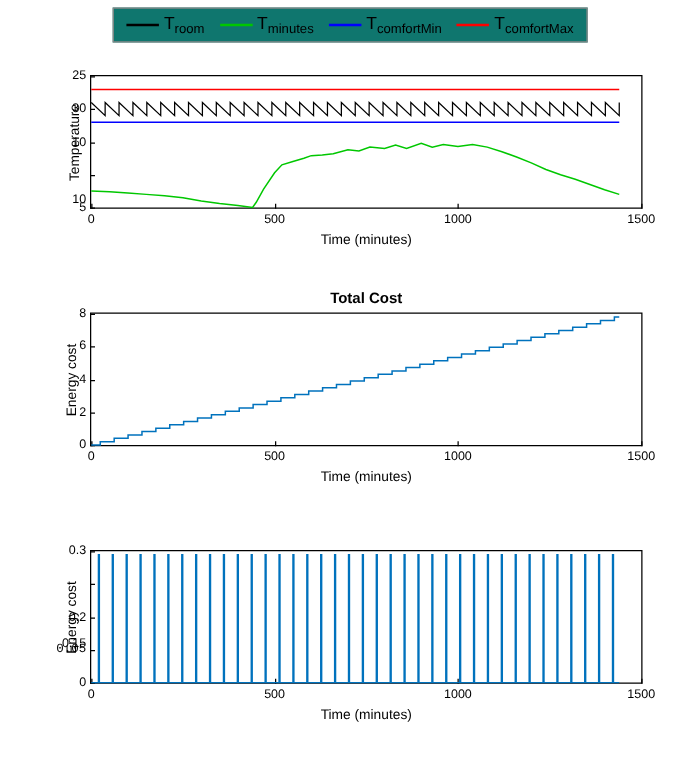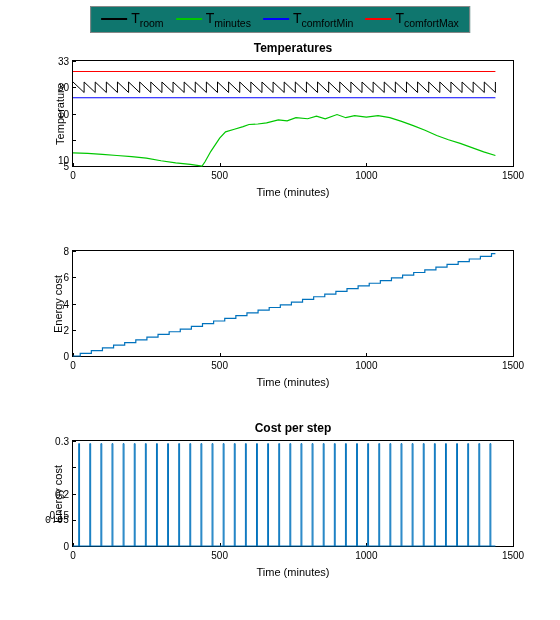--- a/index.html
+++ b/index.html
@@ -109,49 +109,49 @@
         <div class="swatch" style="background: rgb(0, 0, 255);"></div>
         <span>T<sub>comfortMin</sub></span>
       </div>
       <div class="legend-item">
         <div class="swatch" style="background: rgb(255, 0, 0);"></div>
         <span>T<sub>comfortMax</sub></span>
       </div>
     </div>
 
 <div class="axes" style="left: 72px; top: 60px; width: 440px; height: 105px;">
-      <div class="title">Temperatures</div>
       <div class="ylabel">Temperature</div>
       <div class="xlabel">Time (minutes)</div>
       <div class="tick-y" style="top: 105px;">5</div>
       <div class="tickmark-y" style="top: 105px;"></div>
       <div class="tick-y" style="top: 78.75px; margin-top: 20px;">10</div>
       <div class="tickmark-y" style="top: 78.75px;"></div>
       <div class="tick-y" style="top: 52.5px;">10</div>
       <div class="tickmark-y" style="top: 52.5px;"></div>
       <div class="tick-y" style="top: 26.25px;">30</div>
       <div class="tickmark-y" style="top: 26.25px;"></div>
-      <div class="tick-y" style="top: 0px;">33</div>
+      <div class="tick-y" style="top: 0px;">25</div>
       <div class="tickmark-y" style="top: 0px;"></div>
       <div class="tick-x" style="left: 0px;">0</div>
       <div class="tickmark-x" style="left: 0px;"></div>
       <div class="tick-x" style="left: 146.667px;">500</div>
       <div class="tickmark-x" style="left: 146.667px;"></div>
       <div class="tick-x" style="left: 293.333px;">1000</div>
       <div class="tickmark-x" style="left: 293.333px;"></div>
       <div class="tick-x" style="left: 440px;">1500</div>
       <div class="tickmark-x" style="left: 440px;"></div>
       <svg>
         <path d="M0 21 L11.115496140350878 31.5 L11.11578947368421 21 L11.11578947368421 21 L22.231285614035087 31.5 L22.23157894736842 21 L22.23157894736842 21 L33.3470750877193 31.5 L33.34736842105263 21 L33.34736842105263 21 L44.46286456140351 31.5 L44.46315789473684 21 L44.46315789473684 21 L55.578654035087716 31.5 L55.57894736842104 21 L55.57894736842104 21 L66.69444350877191 31.5 L66.69473684210526 21 L66.69473684210526 21 L77.81023298245614 31.5 L77.81052631578947 21 L77.81052631578947 21 L88.92602245614036 31.5 L88.92631578947368 21 L88.92631578947368 21 L100.04181192982456 31.5 L100.04210526315788 21 L100.04210526315788 21 L111.15760140350876 31.5 L111.15789473684208 21 L111.15789473684208 21 L122.27339087719298 31.5 L122.27368421052631 21 L122.27368421052631 21 L133.38918035087718 31.5 L133.38947368421051 21 L133.38947368421051 21 L144.5049698245614 31.5 L144.50526315789475 21 L144.50526315789475 21 L155.62075929824562 31.5 L155.62105263157895 21 L155.62105263157895 21 L166.73654877192985 31.5 L166.73684210526315 21 L166.73684210526315 21 L177.85233824561405 31.5 L177.85263157894735 21 L177.85263157894735 21 L188.96812771929822 31.5 L188.96842105263153 21 L188.96842105263153 21 L200.08391719298245 31.5 L200.08421052631576 21 L200.08421052631576 21 L211.19970666666666 31.5 L211.2 21 L211.2 21 L222.31549614035083 31.5 L222.31578947368416 21 L222.31578947368416 21 L233.43128561403506 31.5 L233.4315789473684 21 L233.4315789473684 21 L244.5470750877193 31.5 L244.54736842105262 21 L244.54736842105262 21 L255.66286456140352 31.5 L255.66315789473686 21 L255.66315789473686 21 L266.7786540350877 31.5 L266.77894736842103 21 L266.77894736842103 21 L277.89444350877193 31.5 L277.89473684210526 21 L277.89473684210526 21 L289.01023298245616 31.5 L289.0105263157895 21 L289.0105263157895 21 L300.1260224561404 31.5 L300.1263157894737 21 L300.1263157894737 21 L311.24181192982456 31.5 L311.2421052631579 21 L311.2421052631579 21 L322.35760140350874 31.5 L322.35789473684207 21 L322.35789473684207 21 L333.473390877193 31.5 L333.4736842105263 21 L333.4736842105263 21 L344.5891803508772 31.5 L344.5894736842105 21 L344.5894736842105 21 L355.70496982456143 31.5 L355.7052631578947 21 L355.7052631578947 21 L366.8207592982456 31.5 L366.8210526315789 21 L366.8210526315789 21 L377.9365487719298 31.5 L377.93684210526305 21 L377.93684210526305 21 L389.052338245614 31.5 L389.05263157894734 21 L389.05263157894734 21 L400.1681277192982 31.5 L400.1684210526315 21 L400.1684210526315 21 L411.2839171929824 31.5 L411.28421052631575 21 L411.28421052631575 21 L422.39970666666665 31.5 L422.4 21 " stroke="#000000" stroke-width="1" fill="none"></path>
         <path d="M0 91.875 L14.666666666666666 92.39999999999999 L29.333333333333332 93.45 L44 94.5 L58.666666666666664 95.55 L73.33333333333333 97.125 L88 99.75 L102.66666666666667 101.85000000000001 L117.33333333333333 103.425 L129.06666666666666 105 L132 100.8 L137.86666666666667 90.3 L146.66666666666666 77.175 L152.53333333333333 70.875 L161.33333333333331 68.25 L170.13333333333333 65.625 L176 63.525 L184.79999999999998 63 L193.6 61.95 L205.33333333333334 58.8 L214.13333333333335 59.85 L222.93333333333337 56.7 L234.66666666666666 57.75 L243.46666666666667 55.125 L252.26666666666668 57.75 L264 53.55 L272.8 56.7 L281.6 54.6 L293.3333333333333 56.175 L305.06666666666666 54.6 L316.8 56.7 L328.53333333333336 60.375 L340.26666666666665 64.575 L352 69.3 L363.73333333333335 74.55 L375.4666666666667 78.75 L387.2 82.425 L398.93333333333334 86.625 L410.6666666666667 90.825 L422.4 94.5 " stroke="#00c700" stroke-width="1.2" fill="none"></path>
         <path d="M0 36.75 L422.4 36.75 " stroke="#0000ff" stroke-width="1.2" fill="none"></path>
         <path d="M0 10.5 L422.4 10.5 " stroke="#ff0000" stroke-width="1.2" fill="none"></path>
       </svg>
     </div>
     <div class="axes" style="left: 72px; top: 250px; width: 440px; height: 105px;">
+      <div class="title">Total Cost</div>
       <div class="ylabel">Energy cost</div>
       <div class="xlabel">Time (minutes)</div>
       <div class="tick-y" style="top: 105px;">0</div>
       <div class="tickmark-y" style="top: 105px;"></div>
       <div class="tick-y" style="top: 78.75px;">2</div>
       <div class="tickmark-y" style="top: 78.75px;"></div>
       <div class="tick-y" style="top: 52.5px;">4</div>
       <div class="tickmark-y" style="top: 52.5px;"></div>
       <div class="tick-y" style="top: 26.25px;">6</div>
       <div class="tickmark-y" style="top: 26.25px;"></div>
@@ -163,21 +163,20 @@
       <div class="tickmark-x" style="left: 146.667px;"></div>
       <div class="tick-x" style="left: 293.333px;">1000</div>
       <div class="tickmark-x" style="left: 293.333px;"></div>
       <div class="tick-x" style="left: 440px;">1500</div>
       <div class="tickmark-x" style="left: 440px;"></div>
       <svg>
         <path d="M0 105 L7.2252631578947355 105 L7.2252631578947355 102.30592105263158 L18.341052631578943 102.30592105263158 L18.341052631578943 99.61184210526315 L29.456842105263156 99.61184210526315 L29.456842105263156 96.91776315789474 L40.572631578947366 96.91776315789474 L40.572631578947366 94.22368421052632 L51.68842105263157 94.22368421052632 L51.68842105263157 91.52960526315789 L62.80421052631578 91.52960526315789 L62.80421052631578 88.83552631578948 L73.91999999999999 88.83552631578948 L73.91999999999999 86.14144736842105 L85.0357894736842 86.14144736842105 L85.0357894736842 83.44736842105263 L96.15157894736842 83.44736842105263 L96.15157894736842 80.75328947368422 L107.26736842105264 80.75328947368422 L107.26736842105264 78.05921052631578 L118.38315789473684 78.05921052631578 L118.38315789473684 75.36513157894737 L129.49894736842106 75.36513157894737 L129.49894736842106 72.67105263157895 L140.61473684210526 72.67105263157895 L140.61473684210526 69.97697368421052 L151.73052631578946 69.97697368421052 L151.73052631578946 67.28289473684211 L162.84631578947366 67.28289473684211 L162.84631578947366 64.58881578947368 L173.96210526315787 64.58881578947368 L173.96210526315787 61.89473684210526 L185.07789473684204 61.89473684210526 L185.07789473684204 59.20065789473684 L196.19368421052627 59.20065789473684 L196.19368421052627 56.506578947368425 L207.30947368421053 56.506578947368425 L207.30947368421053 53.8125 L218.4252631578947 53.8125 L218.4252631578947 51.118421052631575 L229.54105263157888 51.118421052631575 L229.54105263157888 48.42434210526315 L240.6568421052631 48.42434210526315 L240.6568421052631 45.73026315789473 L251.77263157894734 45.73026315789473 L251.77263157894734 43.036184210526315 L262.88842105263154 43.036184210526315 L262.88842105263154 40.34210526315789 L274.0042105263157 40.34210526315789 L274.0042105263157 37.648026315789465 L285.11999999999995 37.648026315789465 L285.11999999999995 34.953947368421055 L296.2357894736842 34.953947368421055 L296.2357894736842 32.25986842105263 L307.35157894736835 32.25986842105263 L307.35157894736835 29.565789473684205 L318.4673684210526 29.565789473684205 L318.4673684210526 26.871710526315795 L329.58315789473687 26.871710526315795 L329.58315789473687 24.17763157894737 L340.69894736842105 24.17763157894737 L340.69894736842105 21.483552631578945 L351.8147368421052 21.483552631578945 L351.8147368421052 18.78947368421052 L362.93052631578945 18.78947368421052 L362.93052631578945 16.09539473684211 L374.0463157894736 16.09539473684211 L374.0463157894736 13.401315789473685 L385.1621052631579 13.401315789473685 L385.1621052631579 10.70723684210526 L396.2778947368421 10.70723684210526 L396.2778947368421 8.01315789473685 L407.39368421052626 8.01315789473685 L407.39368421052626 5.319078947368425 L418.50947368421055 5.319078947368425 L418.50947368421055 2.625 L422.4 2.625 " stroke="#0072BD" stroke-width="1.2" fill="none"></path>
       </svg>
     </div>
     <div class="axes" style="left: 72px; top: 440px; width: 440px; height: 105px;">
-      <div class="title">Cost per step</div>
       <div class="ylabel">Energy cost</div>
       <div class="xlabel">Time (minutes)</div>
       <div class="tick-y" style="top: 105px;">0</div>
       <div class="tickmark-y" style="top: 105px;"></div>
       <div class="tick-y" style="top: 78.75px; font-family: Liberation Mono, monospace;">0.05</div>
       <div class="tickmark-y" style="top: 78.75px;"></div>
       <div class="tick-y" style="top: 52.5px;">0.2</div>
       <div class="tickmark-y" style="top: 52.5px;"></div>
       <div class="tick-y" style="top: 26.25px; margin-top: 48px;">0.15</div>
       <div class="tickmark-y" style="top: 26.25px;"></div>

